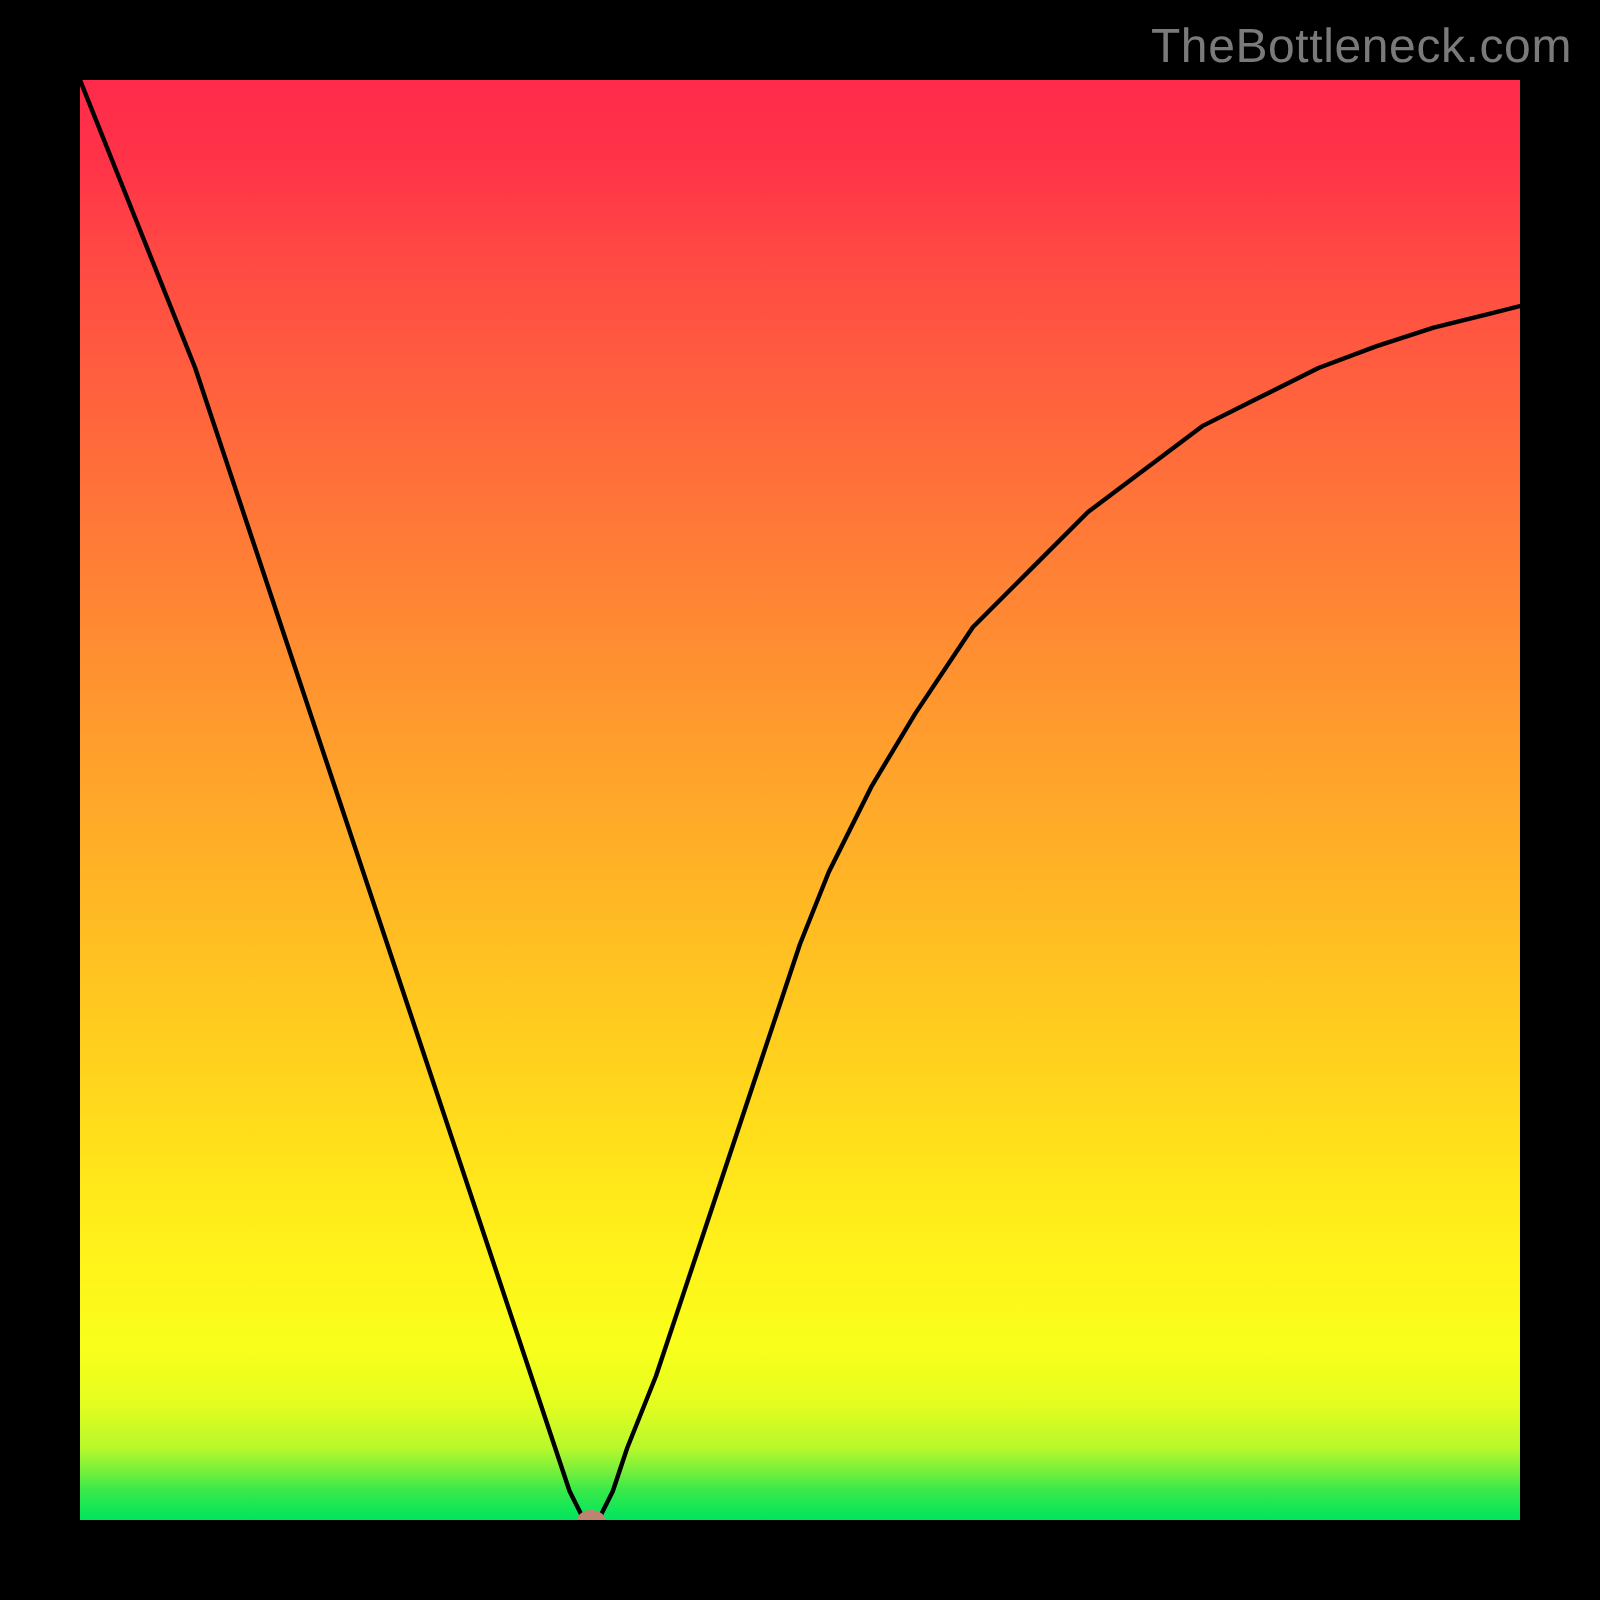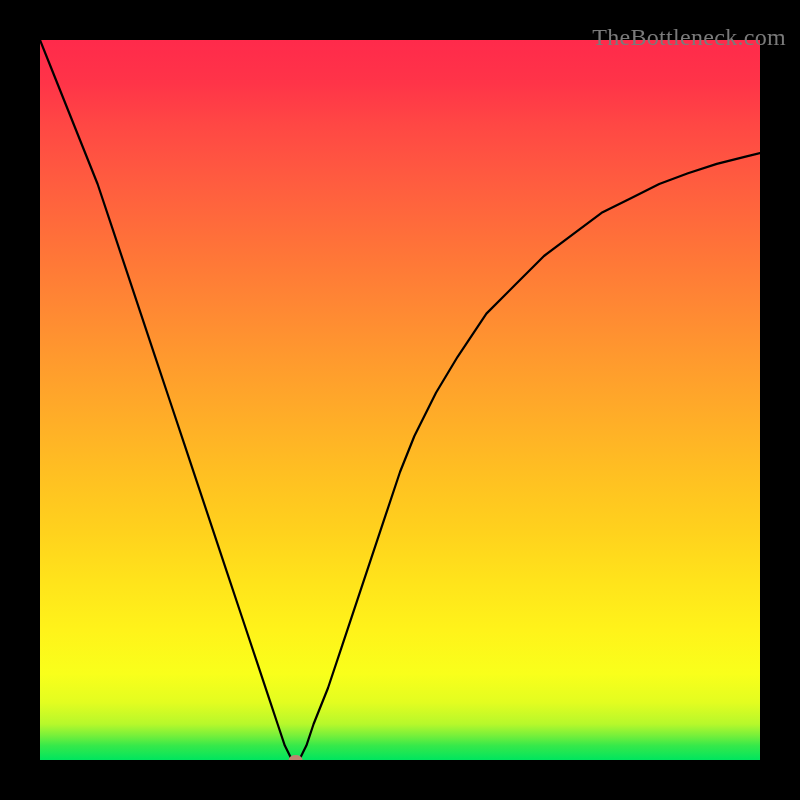--- a/index.html
+++ b/index.html
@@ -59,28 +59,27 @@
     stroke-width: 2.2;
     stroke-linejoin: round;
     stroke-linecap: round;
   }
   .min-dot {
     fill: #bd8570;
     stroke: none;
   }
   .watermark {
     position: absolute;
-    top: 24px;
+    top: 10px;
     right: 14px;
     color: #7a7a7a;
     font-size: 24px;
     font-weight: 500;
     letter-spacing: 0.3px;
     text-align: right;
-    font-family: Liberation Serif, serif;
   }
 </style>
 </head>
 <body>
 
 <div class="frame">
   <div class="plot"></div>
 
   <svg class="curve-svg" viewBox="0 0 720 720" preserveAspectRatio="none">
     <path id="curvePath" class="curve-path" d="M0.00 0.00 L14.40 36.00 L28.80 72.00 L43.20 108.00 L57.60 144.00 L72.00 187.20 L86.40 230.40 L100.80 273.60 L115.20 316.80 L129.60 360.00 L144.00 403.20 L158.40 446.40 L172.80 489.60 L187.20 532.80 L201.60 576.00 L216.00 619.20 L230.40 662.40 L237.60 684.00 L244.80 705.60 L252.00 720.00 L259.20 720.00 L266.40 705.60 L273.60 684.00 L288.00 648.00 L302.40 604.80 L316.80 561.60 L331.20 518.40 L345.60 475.20 L360.00 432.00 L374.40 396.00 L396.00 352.80 L417.60 316.80 L446.40 273.60 L475.20 244.80 L504.00 216.00 L532.80 194.40 L561.60 172.80 L590.40 158.40 L619.20 144.00 L648.00 133.20 L676.80 123.84 L705.60 116.64 L720.00 113.04"></path>

